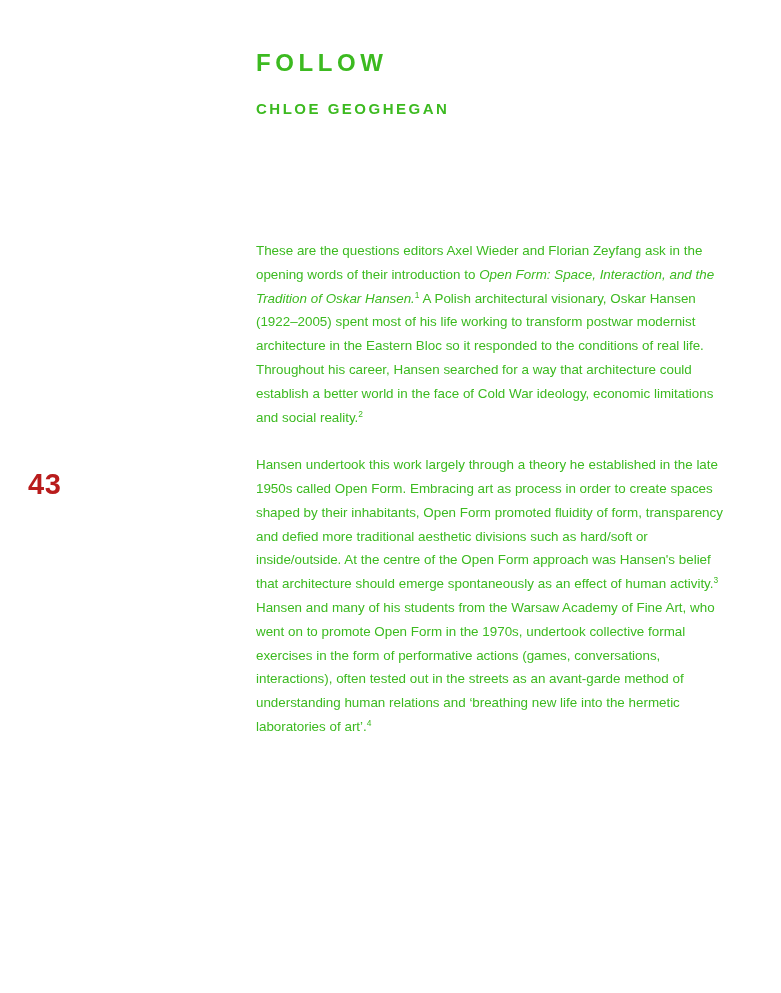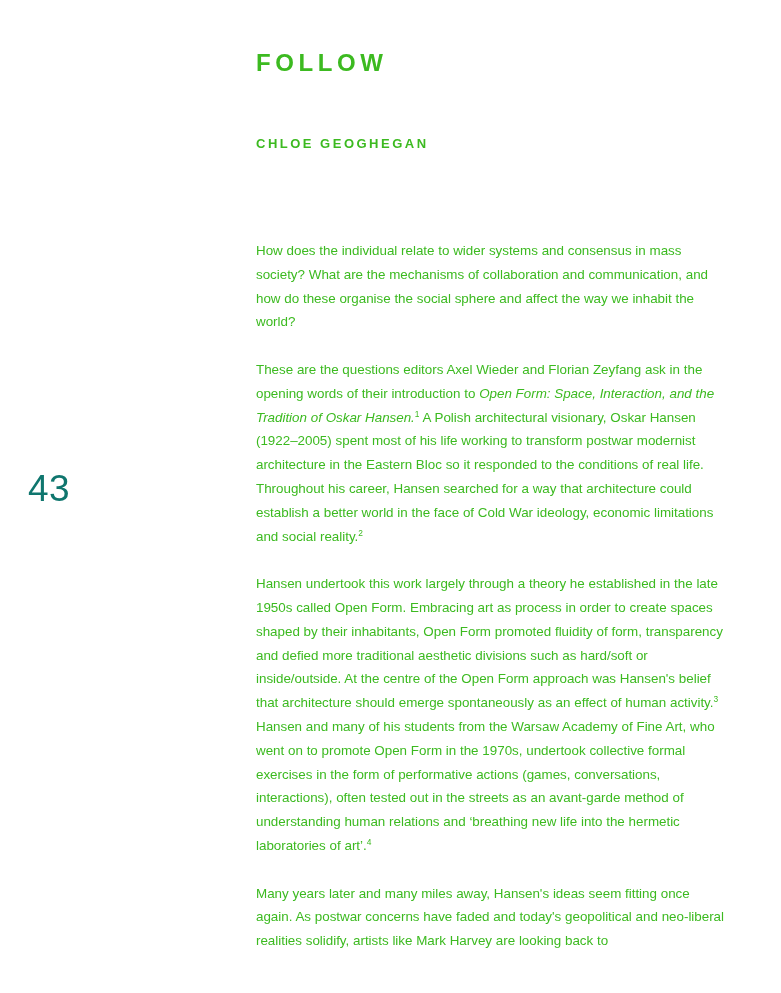--- a/index.html
+++ b/index.html
@@ -22,24 +22,24 @@
     height: 993px;
     box-sizing: border-box;
   }
 
   
   .folio {
     position: absolute;
     left: 28px;
     top: 470px;
     font-family: "Liberation Sans", sans-serif;
-    font-size: 37px;
-    font-weight: 400;
+    font-size: 29px;
+    font-weight: 700;
     letter-spacing: 0.5px;
-    color: #0f766e;
+    color: #b91c1c;
     line-height: 1;
   }
 
   
   .column {
     position: absolute;
     left: 256px;
     top: 0;
     width: 472px;
   }
@@ -54,26 +54,25 @@
     font-weight: bold;
     letter-spacing: 4.6px;
     color: #3cba20;
     line-height: 1.1;
   }
 
   .byline {
     position: absolute;
     top: 101px;
     left: 0;
-    font-size: 13px;
+    font-size: 15px;
     font-weight: bold;
     letter-spacing: 2.5px;
     color: #3cba20;
     line-height: 1.1;
-    margin-top: 36px;
   }
 
   .body {
     position: absolute;
     top: 239px;
     left: 0;
     width: 472px;
   }
 
   .body p {
@@ -108,21 +107,19 @@
 
   <div class="folio">43</div>
 
   <div class="column">
 
     <h1 class="title">FOLLOW</h1>
 
     <div class="byline">CHLOE GEOGHEGAN</div>
 
     <div class="body">
-        <p><span>How does the individual relate to wider systems and consensus in mass society? What are the mechanisms of collaboration and communication, and how do these organise the social sphere and affect the way we inhabit the world?</span></p>
         <p><span>These are the questions editors Axel Wieder and Florian Zeyfang ask in the opening words of their introduction to </span><i>Open Form: Space, Interaction, and the Tradition of Oskar Hansen.</i><sup>1</sup><span> A Polish architectural visionary, Oskar Hansen (1922–2005) spent most of his life working to transform postwar modernist architecture in the Eastern Bloc so it responded to the conditions of real life. Throughout his career, Hansen searched for a way that architecture could establish a better world in the face of Cold War ideology, economic limitations and social reality.</span><sup>2</sup></p>
         <p><span>Hansen undertook this work largely through a theory he established in the late 1950s called Open Form. Embracing art as process in order to create spaces shaped by their inhabitants, Open Form promoted fluidity of form, transparency and defied more traditional aesthetic divisions such as hard/soft or inside/outside. At the centre of the Open Form approach was Hansen's belief that architecture should emerge spontaneously as an effect of human activity.</span><sup>3</sup><span> Hansen and many of his students from the Warsaw Academy of Fine Art, who went on to promote Open Form in the 1970s, undertook collective formal exercises in the form of performative actions (games, conversations, interactions), often tested out in the streets as an avant-garde method of understanding human relations and ‘breathing new life into the hermetic laboratories of art’.</span><sup>4</sup></p>
-        <p><span>Many years later and many miles away, Hansen's ideas seem fitting once again. As postwar concerns have faded and today's geopolitical and neo-liberal realities solidify, artists like Mark Harvey are looking back to</span></p>
       </div>
 
   </div>
 
 </div>
 
 </body></html>

